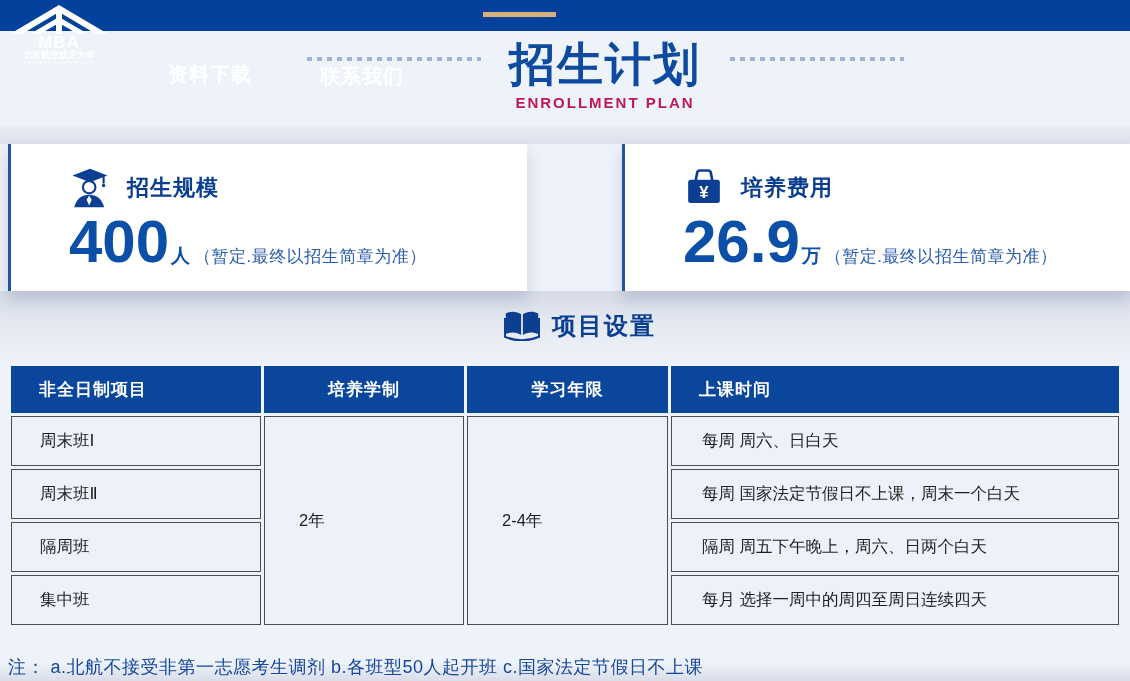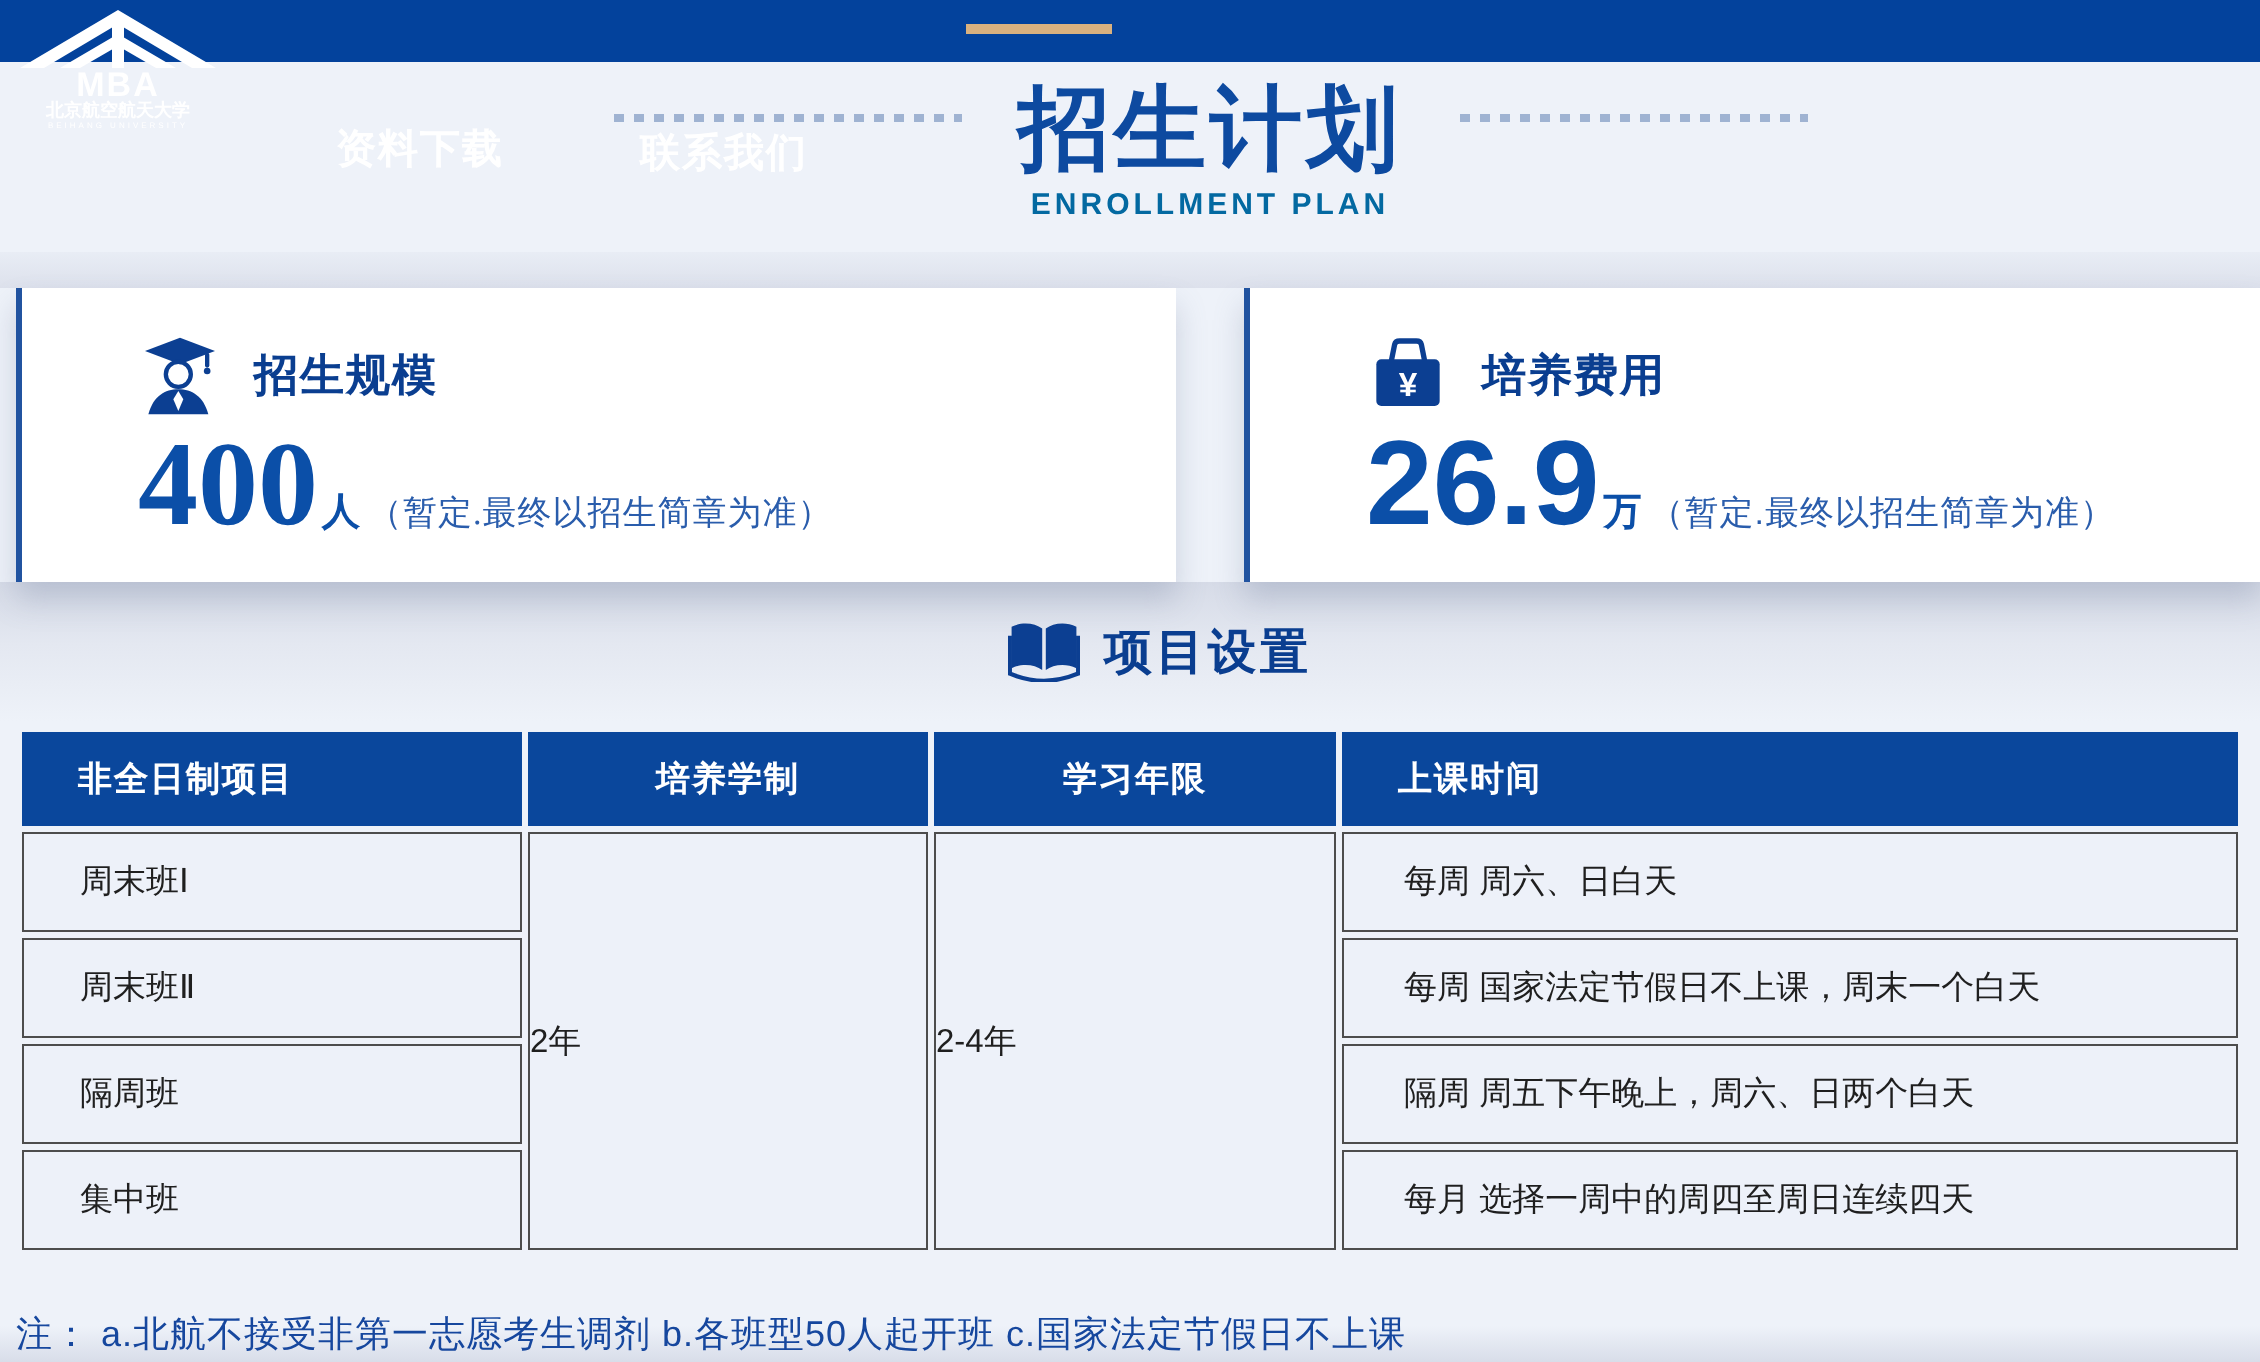--- a/index.html
+++ b/index.html
@@ -25,46 +25,46 @@
 
   .nav-item{position:absolute;z-index:2;color:#ffffff;font-weight:bold;font-size:20px;letter-spacing:1px;cursor:pointer;}
   .nav-1{left:168px;top:61px;}
   .nav-2{left:320px;top:63px;}
   .dash{position:absolute;height:4px;z-index:1;background:repeating-linear-gradient(90deg,#9fb3d2 0 5px,rgba(0,0,0,0) 5px 10px);}
   .dash-left{left:307px;top:57px;width:174px;}
   .dash-right{left:730px;top:57px;width:174px;}
 
   .title-block{position:absolute;left:80px;top:40px;width:1050px;text-align:center;z-index:2;}
   .main-title{font-size:46px;font-weight:800;color:var(--title_blue);letter-spacing:2px;line-height:48px;}
-  .sub-title{margin-top:6px;font-size:15px;font-weight:700;color:#0369a1;letter-spacing:2px;}
+  .sub-title{margin-top:6px;font-size:15px;font-weight:700;color:#be185d;letter-spacing:2px;}
 
   .card{position:absolute;top:144px;height:147px;background:#ffffff;border-left:3px solid #2153a0;
         box-shadow:0 9px 14px rgba(115,130,160,.30);z-index:2;}
-  .card-1{left:8px;width:580px;font-family:Liberation Serif, serif;}
+  .card-1{left:8px;width:519px;}
   .card-2{left:622px;width:508px;}
   .card-head{display:flex;align-items:center;margin:24px 0 0 58px;}
   .card-icon{width:42px;height:40px;color:var(--icon_blue);flex:0 0 auto;}
   .card-icon svg{width:100%;height:100%;display:block;}
   .card-title{margin-left:16px;font-size:22px;font-weight:800;color:#0a3e90;letter-spacing:1px;}
   .card-value-row{display:flex;align-items:baseline;margin:8px 0 0 58px;}
   .card-value{font-size:60px;font-weight:800;color:var(--value_blue);line-height:52px;}
   .card-unit{font-size:19px;font-weight:bold;color:var(--value_blue);margin-left:2px;}
   .card-note{font-size:17px;color:var(--note_blue);margin-left:4px;letter-spacing:.5px;}
 
   .section-title{position:absolute;left:0;top:310px;width:1160px;display:flex;justify-content:center;align-items:center;z-index:2;}
   .section-icon{width:36px;height:30px;color:var(--icon_blue);margin-right:12px;}
   .section-icon svg{width:100%;height:100%;display:block;}
   .section-text{font-size:24px;font-weight:800;color:#0a3e90;letter-spacing:2px;}
 
   .plan-table{position:absolute;left:8px;top:363px;width:1114px;border-collapse:separate;border-spacing:3px;z-index:2;}
   .plan-table th{background:var(--header_blue);color:#ffffff;font-size:17px;font-weight:bold;height:47px;letter-spacing:1px;}
   .plan-table th.al{text-align:left;padding-left:28px;}
   .plan-table td{background:var(--cell_bg);border:1px solid var(--cell_border);font-size:16.5px;color:#1f1f1f;height:50px;vertical-align:middle;}
   .plan-table td.program{padding-left:28px;}
-  .plan-table td.merged{}
+  .plan-table td.merged{padding-left:34px;}
   .plan-table td.schedule{padding-left:30px;}
 
   .footer-note{position:absolute;left:8px;top:640px;font-size:18px;color:#16479e;z-index:2;letter-spacing:.5px;margin-top:15px;}
 </style>
 </head>
 <body>
 
 <div class="page">
 
   <div class="band band-top"></div>

